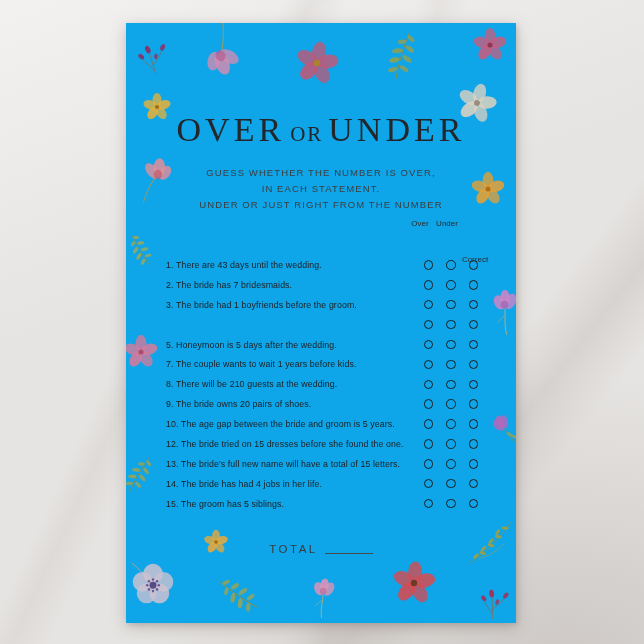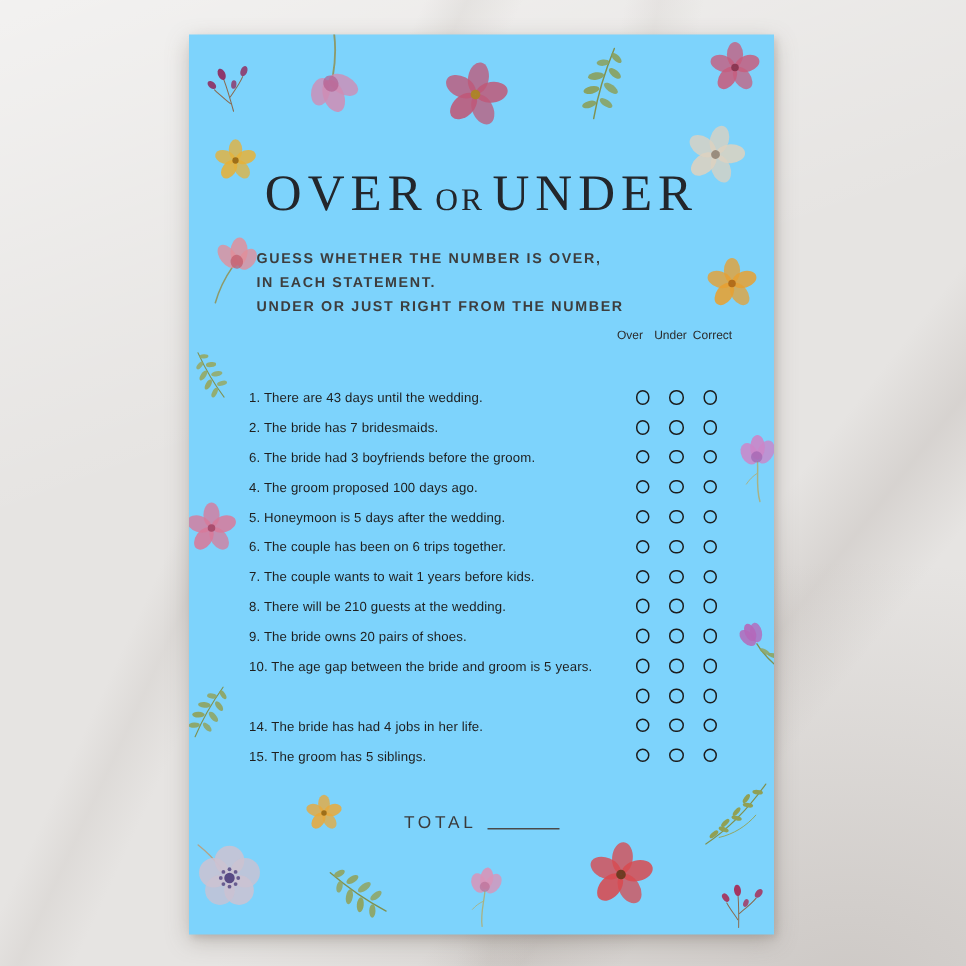--- a/index.html
+++ b/index.html
@@ -10,36 +10,36 @@
     background-image:
       radial-gradient(120% 80% at 88% 102%, rgba(148,138,132,.30), transparent 55%),
       linear-gradient(115deg, transparent 30%, rgba(176,168,162,.16) 33%, transparent 37%),
       linear-gradient(100deg, transparent 55%, rgba(180,172,166,.13) 58%, transparent 62%),
       linear-gradient(128deg, transparent 68%, rgba(160,150,144,.22) 74%, transparent 80%),
       linear-gradient(160deg, rgba(255,255,255,.5), transparent 40%);
     position:relative; overflow:hidden;
   }
   .card{
     position:absolute; left:126px; top:23px; width:390px; height:600px;
-    background:#7dd3fc;
+    background:#0ea5e9;
     box-shadow:0 4px 14px rgba(110,100,92,.35), 2px 2px 4px rgba(120,110,100,.18);
     overflow:hidden;
   }
   .deco{ position:absolute; overflow:visible; pointer-events:none; }
 
   .title{
     position:absolute; top:88px; left:0; width:100%; text-align:center;
     font-family:"Liberation Serif", serif; color:#23262b; white-space:nowrap;
   }
   .title .big{ font-size:34px; letter-spacing:4px; }
   .title .small{ font-size:21px; letter-spacing:2px; margin:0 5px; }
 
   .subtitle{
-    position:absolute; top:142px; left:0; width:100%; 
-    font-size:9.5px; font-weight:bold; letter-spacing:1.1px; line-height:16px; color:#3d3d3d;padding-left:45px;
+    position:absolute; top:142px; left:0; width:100%; text-align:center;
+    font-size:9.5px; font-weight:normal; letter-spacing:1.1px; line-height:16px; color:#3d3d3d;
   }
 
   .list{ position:absolute; left:40px; right:38px; top:196px; }
   .hdr{ position:relative; height:16px; font-size:8px; color:#2b2b2b; }
   .hdr span{ position:absolute; transform:translateX(-50%); white-space:nowrap; }
   .rows{ margin-top:20px; }
   .row{ height:19.9px; display:flex; align-items:center; }
   .stmt{ flex:1; min-width:0; white-space:nowrap; font-size:8.8px; letter-spacing:.1px; color:#1f1f1f; }
   .cells{ display:flex; gap:13px; margin-left:auto; flex-shrink:0; }
   .circ{ width:9.5px; height:9.5px; border:1.3px solid #1c1c1c; border-radius:50%; display:block; background:transparent; }
@@ -232,72 +232,63 @@
   <div class="subtitle">
     <div>GUESS WHETHER THE NUMBER IS OVER,</div>
     <div>IN EACH STATEMENT.</div>
     <div>UNDER OR JUST RIGHT FROM THE NUMBER</div>
   </div>
 
   <div class="list">
     <div class="hdr" id="hdr-row">
         <span style="left: 254px;">Over</span>
         <span style="left: 281px;">Under</span>
-        <span style="left: 309px;">Correct</span>
+        <span style="left: 309px; margin-top: 36px;">Correct</span>
       </div>
     <div class="rows" id="rows">
         <div class="row">
           <span class="stmt">1. There are 43 days until the wedding.</span>
           <span class="cells">
             <i class="circ"></i>
             <i class="circ"></i>
             <i class="circ"></i>
           </span>
         </div>
         <div class="row">
           <span class="stmt">2. The bride has 7 bridesmaids.</span>
           <span class="cells">
             <i class="circ"></i>
             <i class="circ"></i>
             <i class="circ"></i>
           </span>
         </div>
         <div class="row">
-          <span class="stmt">6. The bride had 3 boyfriends before the groom.</span>
-          <span class="cells">
-            <i class="circ"></i>
-            <i class="circ"></i>
-            <i class="circ"></i>
-          </span>
-        </div>
-        <div class="row">
-          <span class="stmt">4. The groom proposed 100 days ago.</span>
+          <span class="stmt">3. The bride had 1 boyfriends before the groom.</span>
+          <span class="cells">
+            <i class="circ"></i>
+            <i class="circ"></i>
+            <i class="circ"></i>
+          </span>
+        </div>
+        <div class="row">
           <span class="cells">
             <i class="circ"></i>
             <i class="circ"></i>
             <i class="circ"></i>
           </span>
         </div>
         <div class="row">
           <span class="stmt">5. Honeymoon is 5 days after the wedding.</span>
           <span class="cells">
             <i class="circ"></i>
             <i class="circ"></i>
             <i class="circ"></i>
           </span>
         </div>
         <div class="row">
-          <span class="stmt">6. The couple has been on 6 trips together.</span>
-          <span class="cells">
-            <i class="circ"></i>
-            <i class="circ"></i>
-            <i class="circ"></i>
-          </span>
-        </div>
-        <div class="row">
           <span class="stmt">7. The couple wants to wait 1 years before kids.</span>
           <span class="cells">
             <i class="circ"></i>
             <i class="circ"></i>
             <i class="circ"></i>
           </span>
         </div>
         <div class="row">
           <span class="stmt">8. There will be 210 guests at the wedding.</span>
           <span class="cells">
@@ -316,20 +307,29 @@
         </div>
         <div class="row">
           <span class="stmt">10. The age gap between the bride and groom is 5 years.</span>
           <span class="cells">
             <i class="circ"></i>
             <i class="circ"></i>
             <i class="circ"></i>
           </span>
         </div>
         <div class="row">
+          <span class="stmt">12. The bride tried on 15 dresses before she found the one.</span>
+          <span class="cells">
+            <i class="circ"></i>
+            <i class="circ"></i>
+            <i class="circ"></i>
+          </span>
+        </div>
+        <div class="row">
+          <span class="stmt">13. The bride's full new name will have a total of 15 letters.</span>
           <span class="cells">
             <i class="circ"></i>
             <i class="circ"></i>
             <i class="circ"></i>
           </span>
         </div>
         <div class="row">
           <span class="stmt">14. The bride has had 4 jobs in her life.</span>
           <span class="cells">
             <i class="circ"></i>

